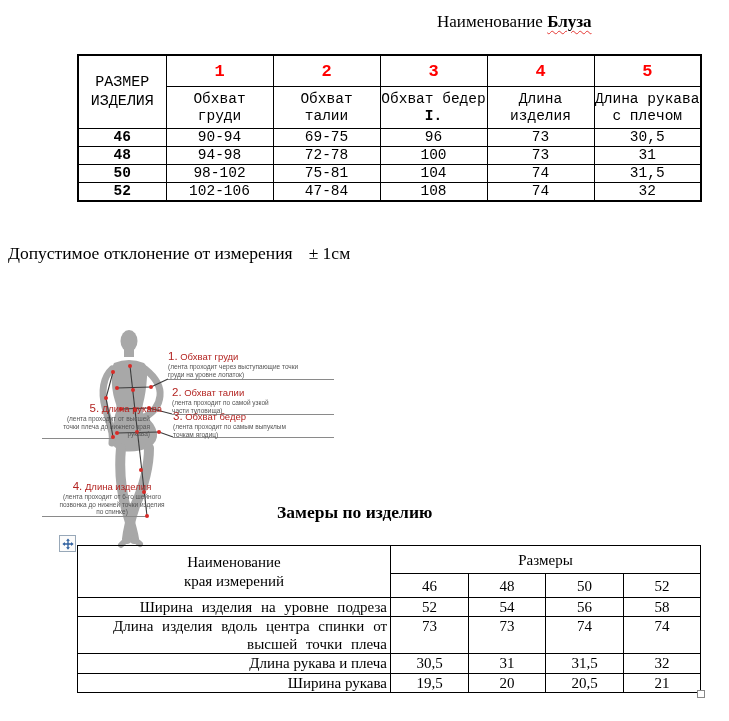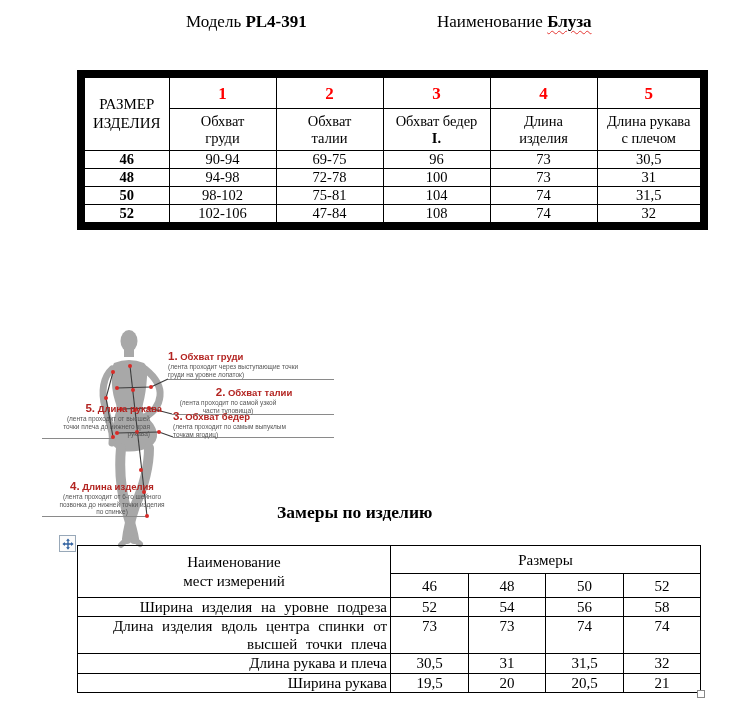--- a/index.html
+++ b/index.html
@@ -10,42 +10,42 @@
   .hdr{position:absolute;top:12px;font-size:17px;white-space:nowrap;}
   .hdr-model{left:186px;}
   .hdr-name{left:437px;}
   .bold{font-weight:bold;}
   .wavy{text-decoration-line:underline;text-decoration-style:wavy;
         text-decoration-color:#e53935;text-decoration-thickness:1px;text-underline-offset:3px;}
 
   
   table{border-collapse:collapse;table-layout:fixed;}
   td{border:1px solid #000;padding:0;text-align:center;overflow:hidden;}
-  .t1{position:absolute;left:77px;top:70px;width:623px;border:8px solid #000000;}
+  .t1{position:absolute;left:77px;top:54px;width:623px;border:2px solid #000000;font-family:Liberation Mono, monospace;}
   .t1 td{font-size:14.5px;vertical-align:middle;line-height:17px;}
   .t1 .corner{font-size:15px;line-height:19px;}
   .t1 .rednum{color:#f00;font-weight:bold;font-size:17px;height:30px;}
   .t1 .lblrow td{height:41px;}
   .t1 .datarow td{height:16px;}
   .t1 .sz{font-weight:bold;}
   .b2{font-weight:bold;}
 
   
   .tolerance{position:absolute;left:8px;top:243px;font-size:17.5px;}
   .tolerance .val{margin-left:16px;}
 
   
   .fig-svg{position:absolute;left:40px;top:328px;width:300px;height:222px;}
   .ann{position:absolute;font-family:"Liberation Sans",sans-serif;}
-  .ann .t{font-weight:bold;font-size:9.5px;color:#b32421;line-height:11px;white-space:nowrap;}
+  .ann .t{font-weight:normal;font-size:9.5px;color:#b32421;line-height:11px;white-space:nowrap;}
   .ann .num{font-size:11.5px;}
   .ann .d{font-size:6.5px;line-height:7.6px;color:#555;margin-top:1px;}
   .ann1{left:168px;top:351px;width:168px;}
   .ann1 .d{width:132px;}
-  .ann2{left:172px;top:387px;width:164px;text-align:center;}
+  .ann2{left:172px;top:387px;width:164px;}
   .ann2 .d{width:112px;}
   .ann3{left:173px;top:411px;width:163px;}
   .ann3 .d{width:124px;}
   .ann5{left:42px;top:403px;width:120px;text-align:right;}
   .ann5 .d{width:96px;margin:1px auto 0;}
   .ann4{left:52px;top:481px;width:120px;text-align:center;}
   .ann4 .d{width:112px;margin:1px auto 0;}
 
   
   .mtitle{position:absolute;left:277px;top:502px;font-size:17.5px;font-weight:bold;}
@@ -67,24 +67,20 @@
     background:#fbfbfb;border:1px solid #98a8b8;box-sizing:border-box;
     display:flex;align-items:center;justify-content:center;cursor:move;}
   .resize-handle{position:absolute;left:697px;top:690px;width:6px;height:6px;
     background:#fff;border:1.5px solid #888;}
 </style>
 </head>
 <body>
 
 <div class="page">
 
-  <div class="hdr hdr-model">
-    <span>Модель</span>
-    <span class="bold">PL4-391</span>
-  </div>
   <div class="hdr hdr-name">
     <span>Наименование</span>
     <span class="bold wavy">Блуза</span>
   </div>
 
   <table class="t1">
     <colgroup>
         <col style="width:88px">
         <col style="width:107px">
         <col style="width:107px">
@@ -151,20 +147,23 @@
         <td class="sz">52</td>
         <td>102-106</td>
         <td>47-84</td>
         <td>108</td>
         <td>74</td>
         <td>32</td>
       </tr>
     </tbody>
   </table>
 
+  <div class="tolerance">
+    <span>Допустимое отклонение от измерения</span><span class="val">± 1см</span>
+  </div>
 
   <svg class="fig-svg" viewBox="40 328 300 222">
     <g fill="#a8a8a8" stroke="none">
       <ellipse cx="129" cy="341" rx="8.5" ry="11"></ellipse>
       <rect x="124" y="347" width="10" height="10"></rect>
       <path d="M114,363 Q129,357 144,363 Q148,366 147,377 Q146,393 143,404 Q141,411 145,416 Q155,423 157,433 Q158,441 150,447 Q137,453 122,451 Q111,448 111,438 Q112,427 115,415 Q118,408 115,401 Q111,388 112,375 Q112,366 114,363 Z"></path>
     </g>
     <g stroke="#a8a8a8" fill="none" stroke-linecap="round">
       <path stroke-width="7" d="M112,369 C103,377 101,392 105,407 C107,415 110,424 112,433 C112.5,437 112.5,440 112,443"></path>
       <path stroke-width="7" d="M145,369 C155,377 161,387 160,396 C159,406 152,413 145,417"></path>
@@ -244,21 +243,21 @@
         <col style="width:313px">
         <col style="width:78px">
         <col style="width:77px">
         <col style="width:78px">
         <col style="width:77px">
       </colgroup>
     <tbody>
       <tr class="hrow1">
         <td rowspan="2" class="namehdr">
           <div>Наименование</div>
-          <div>мест измерений</div>
+          <div>края измерений</div>
         </td>
         <td colspan="4">Размеры</td>
       </tr>
       <tr class="hrow2">
         <td>46</td>
         <td>48</td>
         <td>50</td>
         <td>52</td>
       </tr>
       <tr class="r1">

